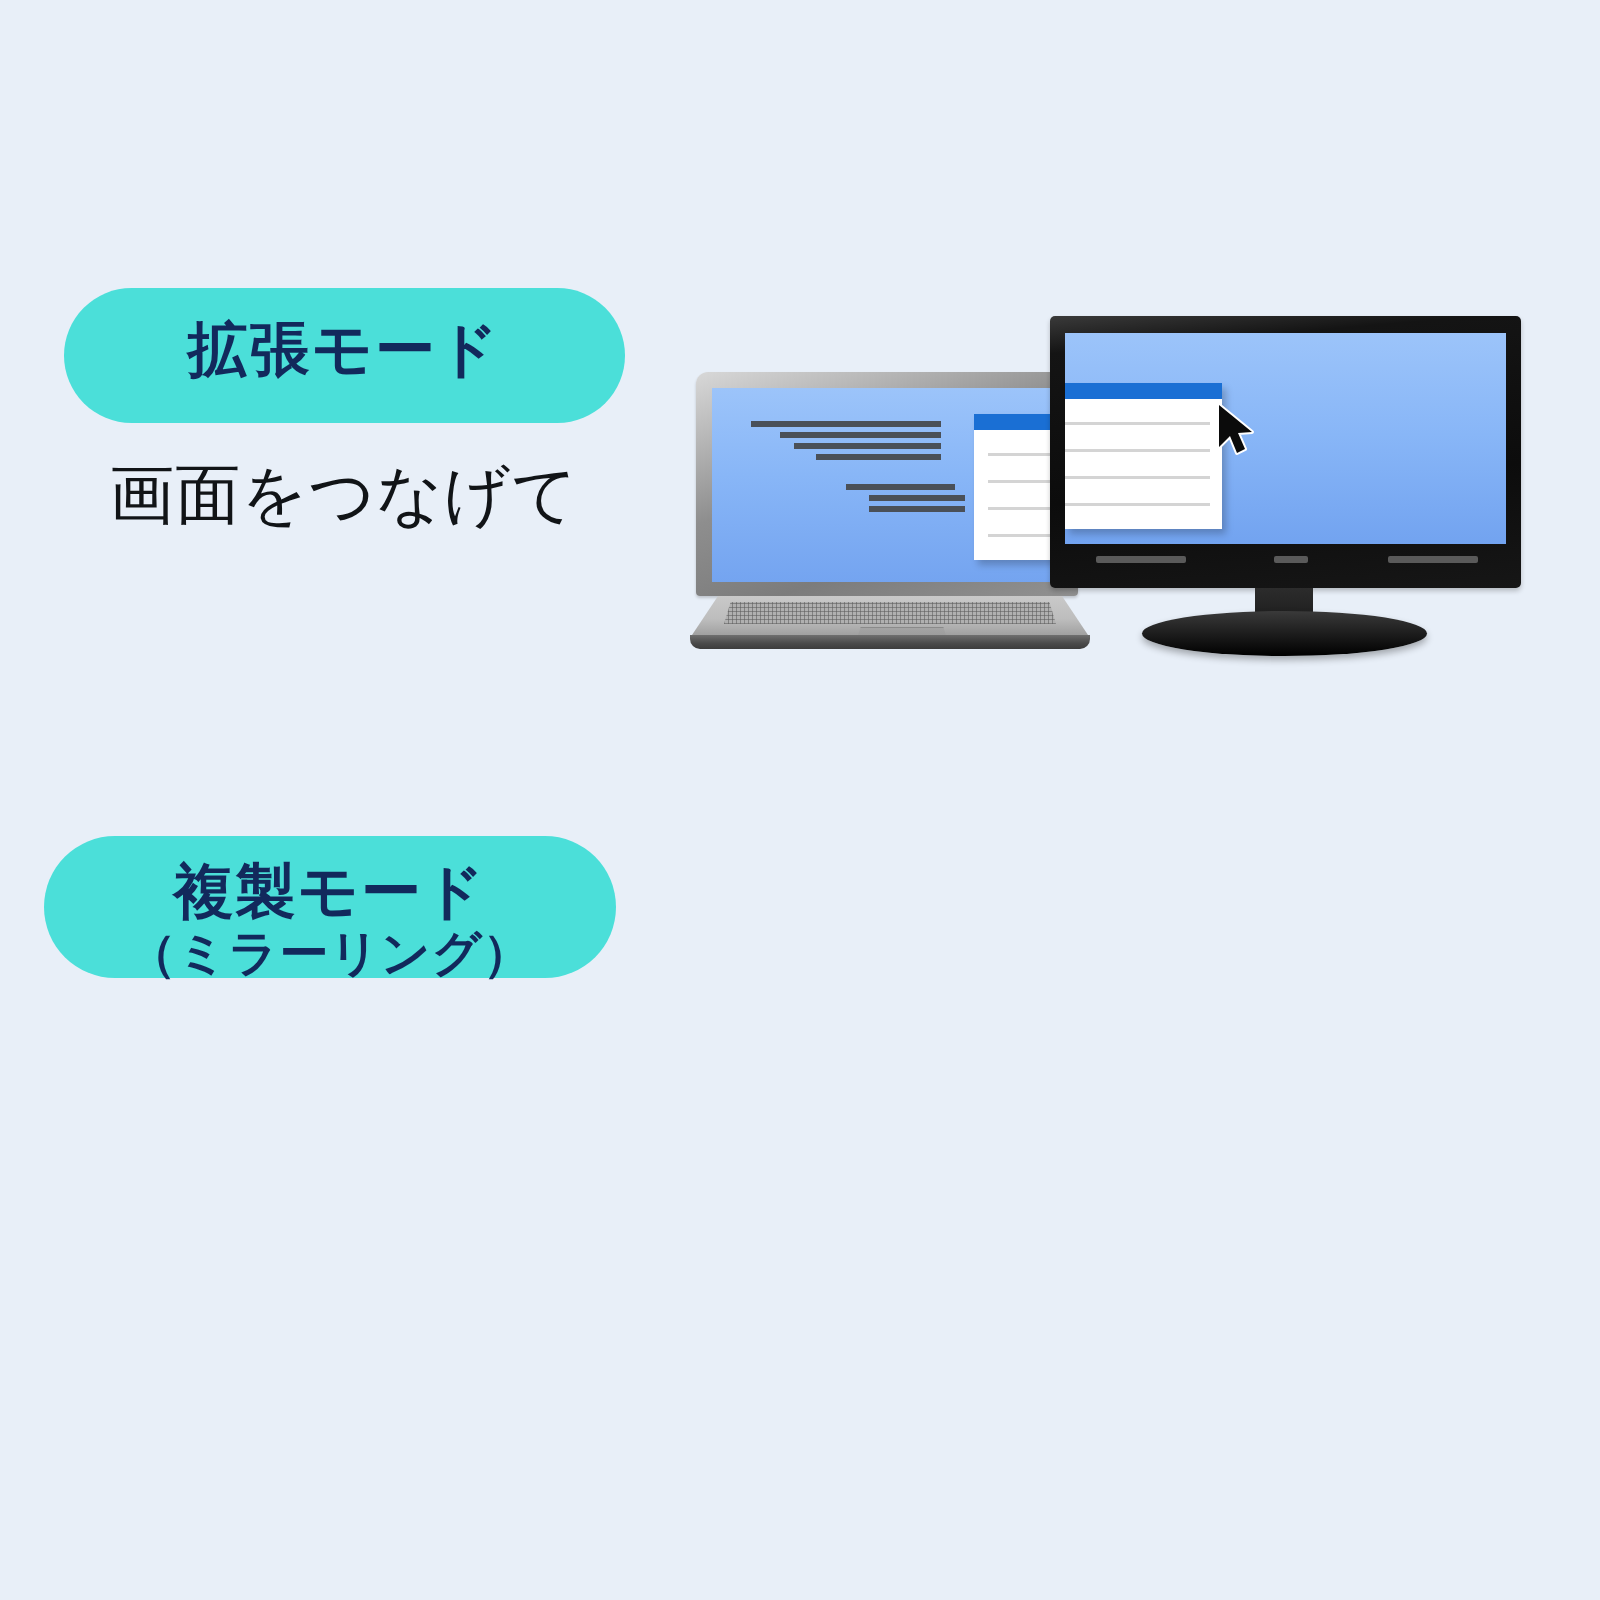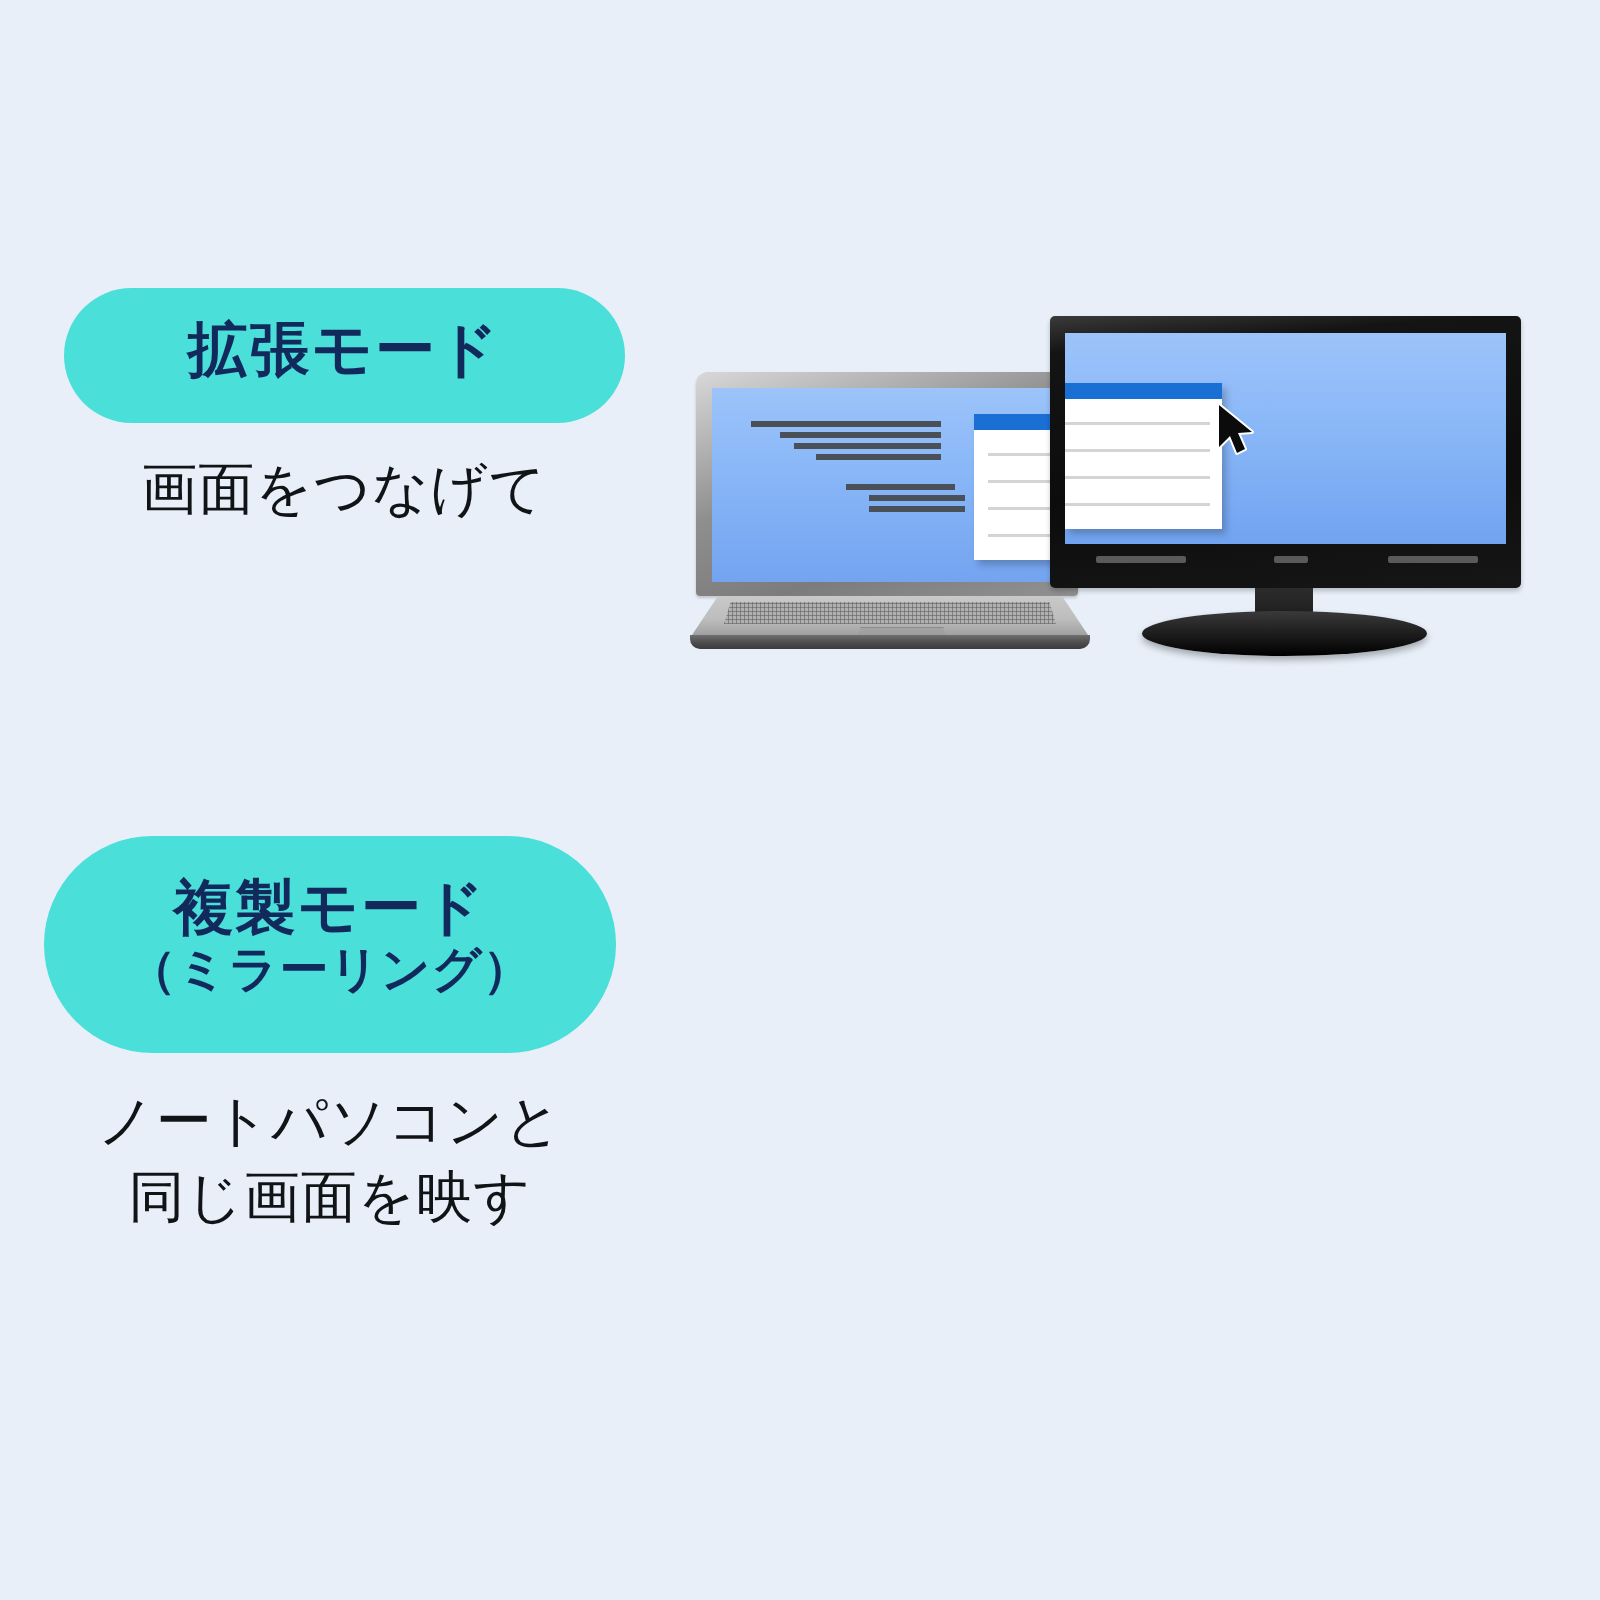--- a/index.html
+++ b/index.html
@@ -53,34 +53,34 @@
 
   #badge-extended {
     width: 561px;
     height: 135px;
     padding-top: 30px;
     font-size: 60px;
     letter-spacing: 2px;
   }
   #badge-duplicate {
     width: 572px;
-    height: 217px;
-    padding-top: 40px;
+    height: 142px;
+    padding-top: 24px;
     font-size: 60px;
     letter-spacing: 2px;
   }
   #badge-duplicate .line2 {
     font-size: 49px;
     letter-spacing: 1px;
     margin-top: 2px;
   }
 
   .desc {
     color: #111417;
-    font-size: 56px;
+    font-size: 65px;
     line-height: 1.36;
     letter-spacing: 1px;
     font-weight: 500;
   }
   .desc span { display: block; }
 
   
   .illus {
     position: absolute;
   }
@@ -247,21 +247,17 @@
 
   </div>
 
   <div class="section" id="section-duplicate">
 
     <div class="text-col" style="top:36px;">
       <div class="badge" id="badge-duplicate" style="background: rgb(75, 223, 217); color: rgb(18, 41, 92);">
         <span class="line1">複製モード</span>
         <span class="line2">（ミラーリング）</span>
       </div>
-      <div class="desc" style="margin-top: 30px; color: rgb(17, 20, 23);">
-        <span>ノートパソコンと</span>
-        <span>同じ画面を映す</span>
-      </div>
     </div>
 
   </div>
 
 </div>
 
 </body></html>

